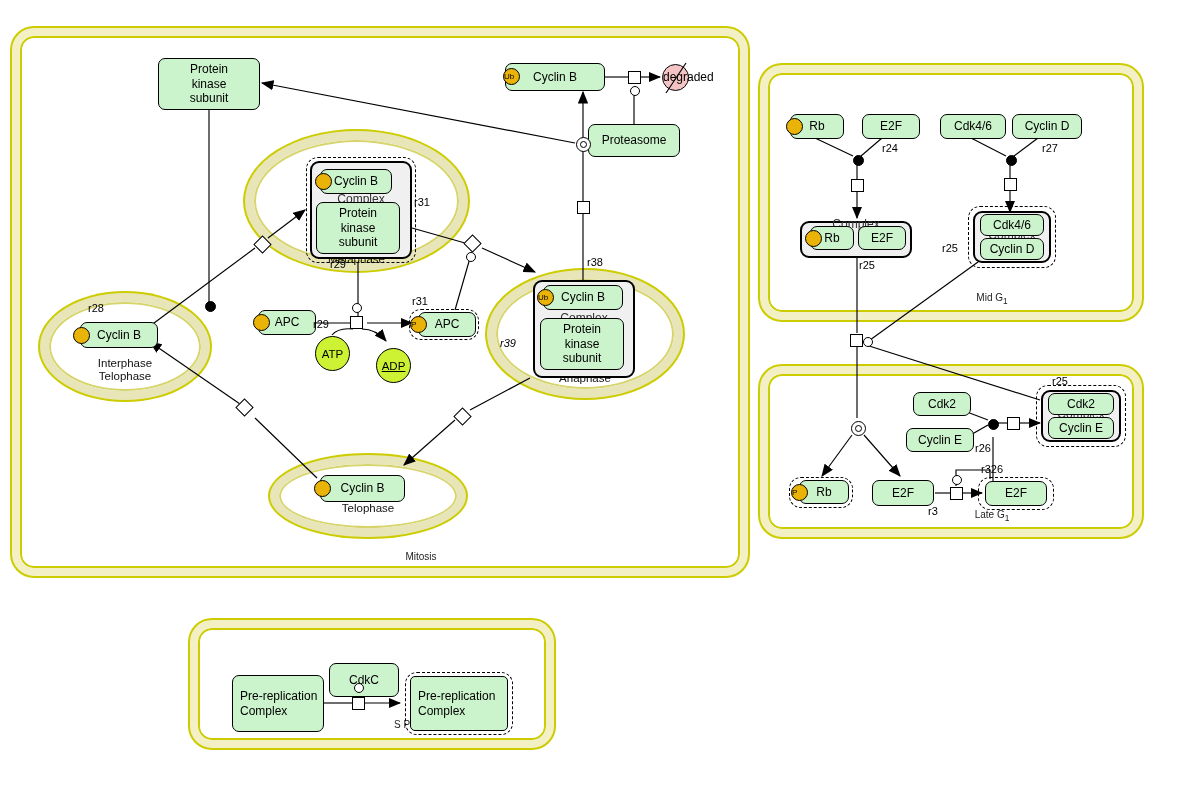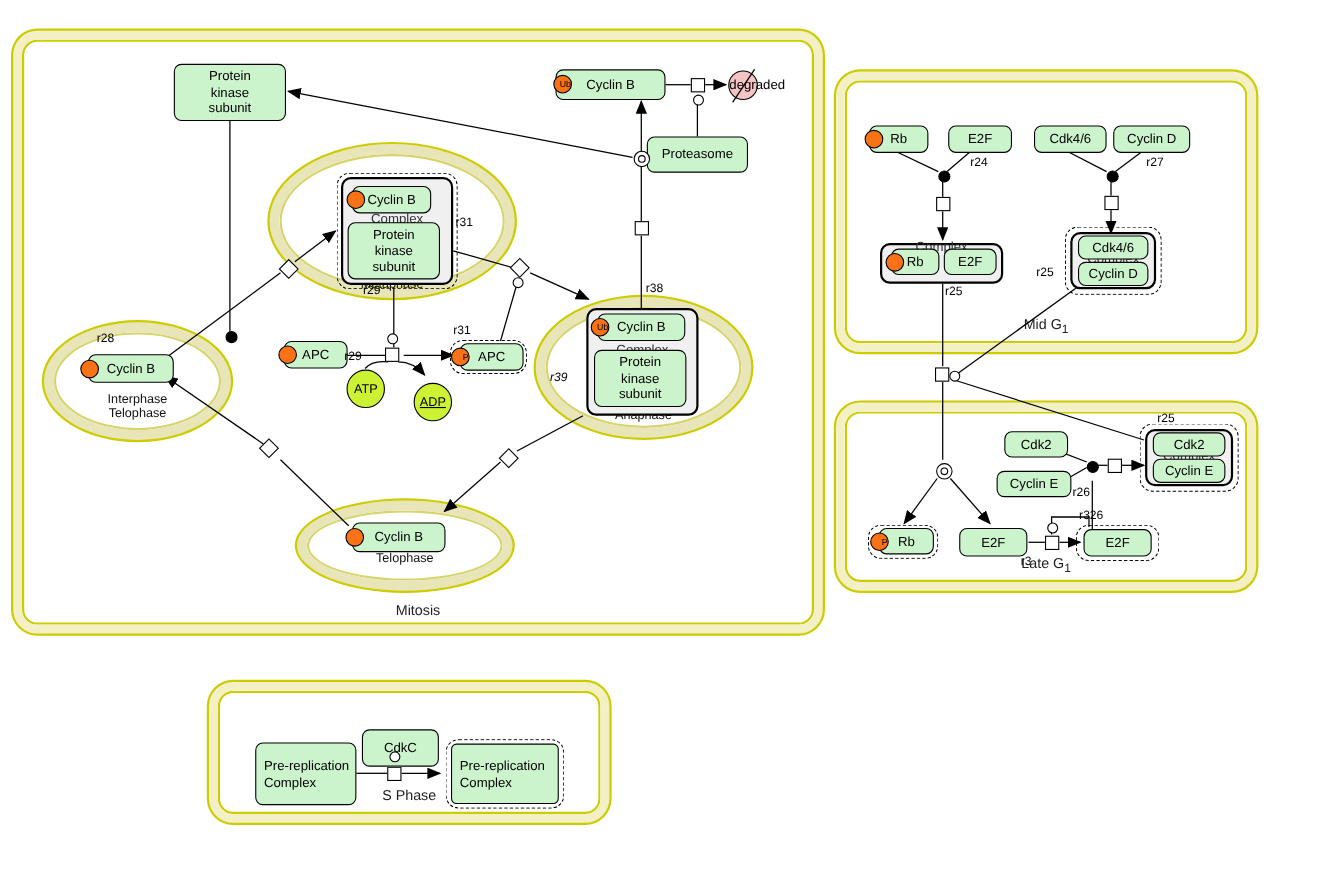--- a/index.html
+++ b/index.html
@@ -14,21 +14,21 @@
   .comp{
     position:absolute;box-sizing:border-box;
     background:#ffffff;
     border:8px solid #f2f0c4;
     border-radius:22px;
     box-shadow:0 0 0 2px #cccc00, inset 0 0 0 2px #cccc00;
     z-index:1;
   }
   .comp-label{
     position:absolute;bottom:6px;left:0;width:100%;text-align:center;
-    font-size:13px;color:#222;z-index:2;
+    font-size:10px;color:#222;z-index:2;padding-left:41px;
   }
   
   .oval{
     position:absolute;box-sizing:border-box;
     background:#ffffff;
     border:9px solid #e8e6b8;
     border-radius:50%;
     box-shadow:0 0 0 2px #cccc00, inset 0 0 0 2px #d6d46a;
     z-index:2;
   }
@@ -55,22 +55,22 @@
     background:#f4c4c4;border:1.3px solid #000;border-radius:50%;
     z-index:13;
   }
   .sink-slash{position:absolute;z-index:14;}
   .sink-text{position:absolute;font-size:12px;color:#000;z-index:15;white-space:nowrap;}
 
   
   .statevar{
     position:absolute;box-sizing:border-box;
     width:17px;height:17px;border-radius:50%;
-    background:#f97316;border:1.3px solid #000;
-    display:flex;align-items:center;justify-content:flex-end;
+    background:#eab308;border:1.3px solid #000;
+    display:flex;align-items:center;justify-content:flex-start;
     font-size:8px;color:#000;z-index:16;
   }
 
   
   .complex{
     position:absolute;box-sizing:border-box;
     background:#f0f0f0;border:2.4px solid #000;
     border-radius:9px;z-index:13;
   }
   .complex-label{

